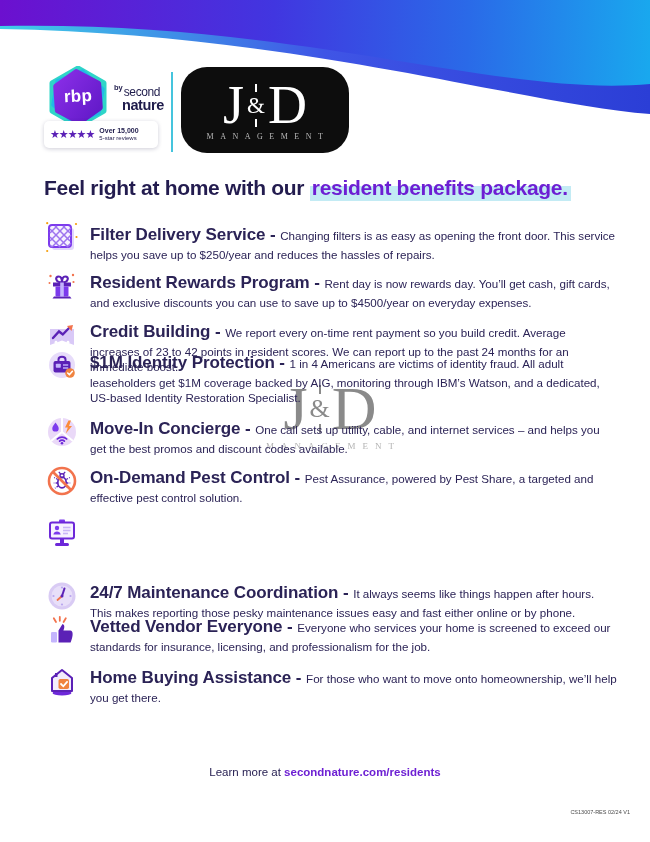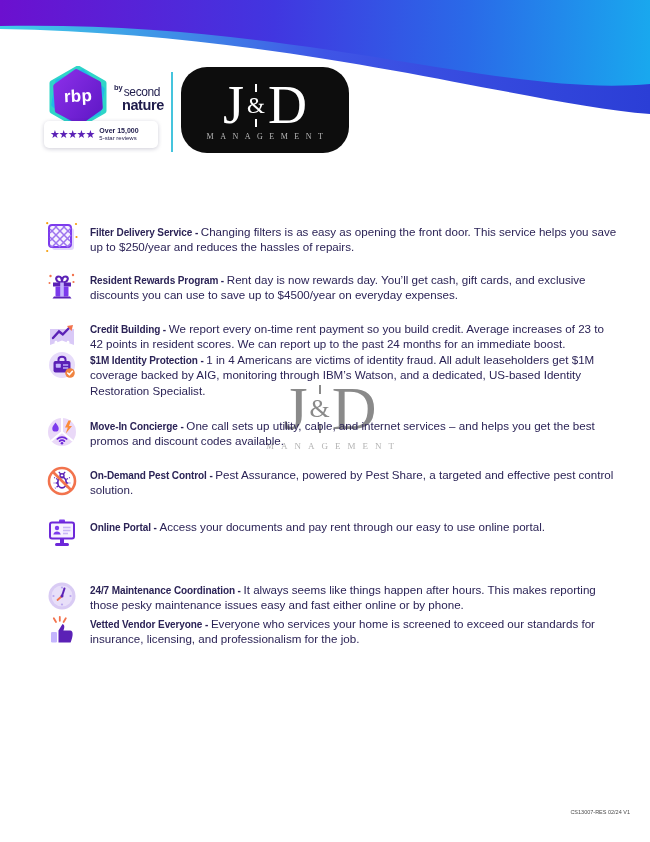--- a/index.html
+++ b/index.html
@@ -45,21 +45,21 @@
   .wm-row{display:flex;align-items:center;justify-content:center;line-height:1;}
   .wm-big{font-size:62px;line-height:.9;}
   .wm-amp-col{display:flex;flex-direction:column;align-items:center;margin:0 2px;}
   .wm-dash{width:2px;height:9px;background:#8a8a8a;margin:2px 0;}
   .wm-amp{font-size:26px;line-height:1;}
   .wm-sub{color:#b3b3b3;font-size:9px;letter-spacing:7px;margin-top:4px;margin-left:7px;}
   
   .row{position:absolute;left:46px;width:572px;display:flex;gap:12px;z-index:2;}
   .ic{width:32px;height:32px;flex:none;margin-top:-2px;}
   .tx{font-size:11.6px;line-height:1.33;color:#2b2356;}
-  .tx b{font-size:10px;letter-spacing:-.1px;}
+  .tx b{font-size:17px;letter-spacing:-.1px;}
   
   .footer{position:absolute;left:0;right:0;top:766px;text-align:center;z-index:2;
     font-size:11.5px;color:#231c4f;}
   .footer .lnk{color:#6d1fd3;font-weight:bold;text-decoration:none;}
   .doc-code{position:absolute;right:20px;top:809px;z-index:2;font-size:5.5px;color:#4a4a4a;}
 </style>
 </head>
 <body>
 
 <div class="page">
@@ -118,20 +118,23 @@
       <span class="jd-amp-col">
         <span class="jd-dash"></span>
         <span class="jd-amp">&amp;</span>
         <span class="jd-dash"></span>
       </span>
       <span class="jd-big">D</span>
     </div>
     <div class="jd-sub">MANAGEMENT</div>
   </div>
 
+  <div class="headline">
+    <span>Feel right at home with our </span><span class="hl">resident benefits package.</span>
+  </div>
 
   <div class="watermark">
     <div class="wm-row">
       <span class="wm-big">J</span>
       <span class="wm-amp-col">
         <span class="wm-dash"></span>
         <span class="wm-amp">&amp;</span>
         <span class="wm-dash"></span>
       </span>
       <span class="wm-big">D</span>
@@ -225,21 +228,20 @@
       <rect x="13" y="2.5" width="6" height="4" rx="1" fill="#7c3aed"></rect>
       <rect x="4" y="5.5" width="24" height="16" rx="2" fill="#f7f2ff" stroke="#6d28d9" stroke-width="2"></rect>
       <circle cx="11" cy="11" r="2.2" fill="#7c3aed"></circle>
       <path d="M7.3 17.5 a3.8 3.8 0 0 1 7.4 0 Z" fill="#7c3aed"></path>
       <line x1="17" y1="10.5" x2="24.5" y2="10.5" stroke="#c9b6f7" stroke-width="1.6"></line>
       <line x1="17" y1="13.5" x2="24.5" y2="13.5" stroke="#c9b6f7" stroke-width="1.6"></line>
       <line x1="17" y1="16.5" x2="22" y2="16.5" stroke="#c9b6f7" stroke-width="1.6"></line>
       <rect x="14" y="21.5" width="4" height="4.5" fill="#6d28d9"></rect>
       <rect x="9" y="26" width="14" height="3" rx="1.5" fill="#6d28d9"></rect>
     </svg>
-    <div class="tx"><b>Online Portal - </b><span>Access your documents and pay rent through our easy to use online portal.</span></div>
   </div>
 
   <div class="row" style="top:582px">
     <svg class="ic" viewBox="0 0 32 32">
       <circle cx="16" cy="16" r="13.5" fill="#d9cbf4"></circle>
       <circle cx="16" cy="16" r="10.5" fill="#e8dff9"></circle>
       <circle cx="16" cy="7.5" r="1.1" fill="#b9a5ee"></circle>
         <circle cx="24.5" cy="16" r="1.1" fill="#b9a5ee"></circle>
       <circle cx="16" cy="24.5" r="1.1" fill="#b9a5ee"></circle>
         <circle cx="7.5" cy="16" r="1.1" fill="#b9a5ee"></circle>
@@ -252,17 +254,30 @@
 
   <div class="row" style="top:616px">
     <svg class="ic" viewBox="0 0 32 32">
       <path d="M10 8 L7.8 4.2 M13.8 6.8 L13.8 2.8 M17.6 8 L19.8 4.2" stroke="#f2734d" stroke-width="1.8" stroke-linecap="round"></path>
       <rect x="5" y="18" width="6" height="10.5" rx="1.2" fill="#c4b5fd"></rect>
       <path d="M12.5 28.5 V16.5 L16.5 10 C19 11 18.6 13.8 17.4 16.5 H24.2 C27.4 16.5 27.4 21.5 24.6 28.5 Z" fill="#5b21b6"></path>
     </svg>
     <div class="tx"><b>Vetted Vendor Everyone - </b><span>Everyone who services your home is screened to exceed our standards for insurance, licensing, and professionalism for the job.</span></div>
   </div>
 
-
+  <div class="row" style="top:667px">
+    <svg class="ic" viewBox="0 0 32 32">
+      <ellipse cx="16" cy="28" rx="9.5" ry="2.4" fill="#6d28d9"></ellipse>
+      <path d="M6 13 L16 5 L26 13 V26 H6 Z" fill="#f3edfc" stroke="#5b21b6" stroke-width="2" stroke-linejoin="round"></path>
+      <rect x="9" y="8" width="2.5" height="4" fill="#5b21b6"></rect>
+      <rect x="12.5" y="14" width="10.5" height="10" rx="1.8" fill="#f0833f"></rect>
+      <path d="M15 19 l2.3 2.3 3.8-4.4" stroke="#fff" stroke-width="1.8" fill="none" stroke-linecap="round"></path>
+    </svg>
+    <div class="tx"><b>Home Buying Assistance - </b><span>For those who want to move onto homeownership, we’ll help you get there.</span></div>
+  </div>
+
+  <div class="footer">
+    <span>Learn more at </span><a class="lnk" href="#">secondnature.com/residents</a>
+  </div>
 
   <div class="doc-code">CS13007-RES 02/24 V1</div>
 
 </div>
 
 </body></html>

